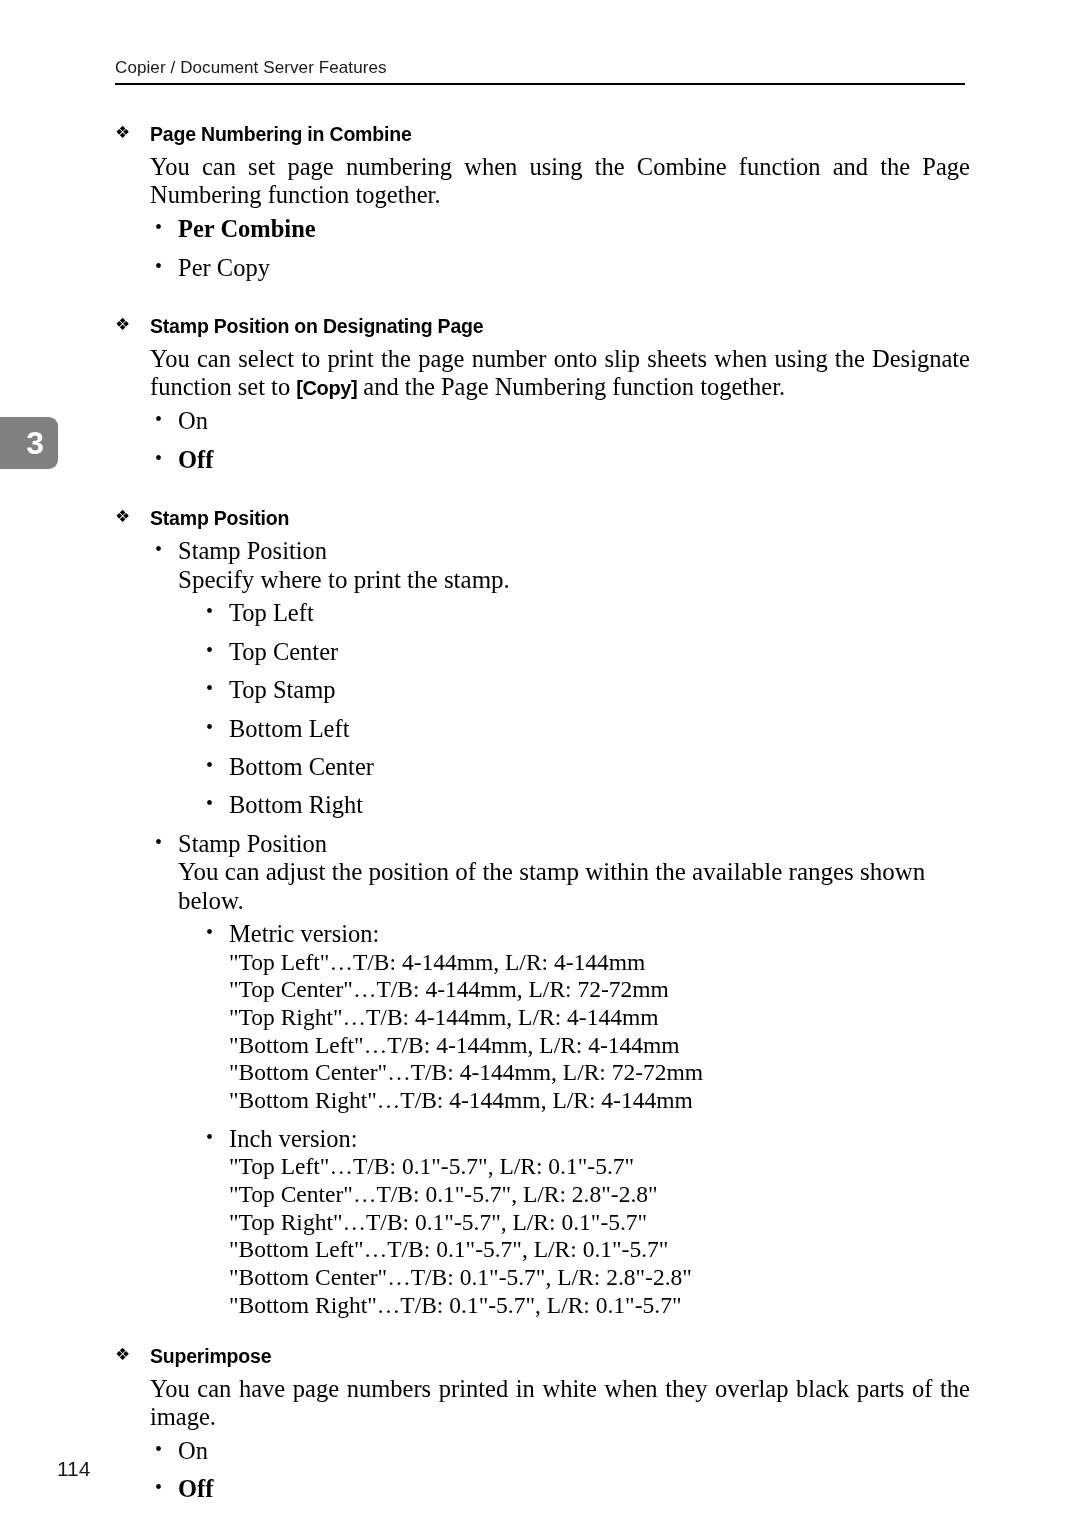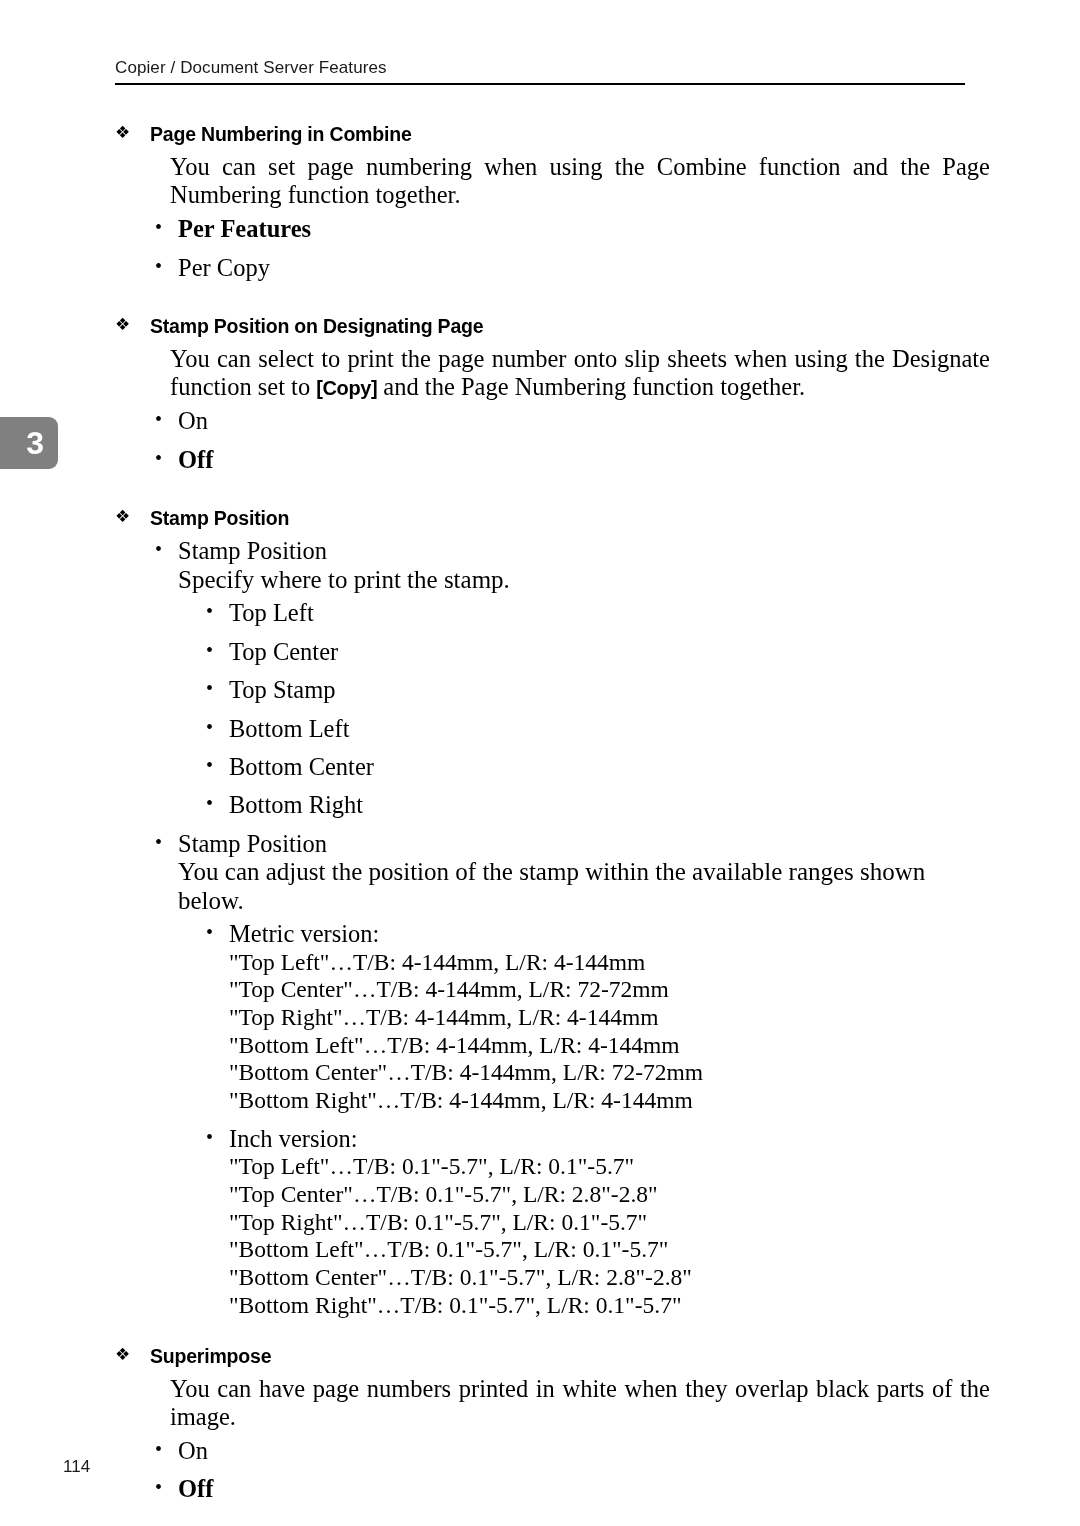--- a/index.html
+++ b/index.html
@@ -87,21 +87,21 @@
     position: absolute;
     left: 0;
     top: -1px;
     font-family: "DejaVu Sans", sans-serif;
     font-size: 17px;
     line-height: 1.35;
   }
 
   
   .para {
-    margin-left: 55px;
+    margin-left: 35px;
     font-size: 24.5px;
     line-height: 1.14;
     text-align: justify;
     text-justify: inter-word;
     width: 820px;
   }
   .para.nojust { text-align: left; }
   .keycap {
     font-family: "Liberation Sans", sans-serif;
     font-weight: bold;
@@ -140,24 +140,24 @@
     font-size: 23.5px;
     line-height: 1.18;
     white-space: nowrap;
   }
   .gap-md { height: 24px; }
   .gap-lg { height: 32px; }
 
   
   .folio {
     position: absolute;
-    left: 63px;
+    left: 57px;
     top: 1457px;
     font-family: "Liberation Sans", sans-serif;
-    font-size: 17px;
+    font-size: 21px;
     color: #1a1a1a;
   }
 </style>
 </head>
 <body>
 
 <div class="page">
 
   <div class="header">
     <div class="header-text">Copier / Document Server Features</div>
@@ -172,21 +172,21 @@
 
     <div class="section">
       <div class="sec-head">
         <span class="diamond">❖</span>
         <span>Page Numbering in Combine</span>
       </div>
       <div class="para">You can set page numbering when using the Combine function and the Page Numbering function together.</div>
       <ul class="lvl lvl1">
         <li class="bold">
           <span class="dot">•</span>
-          <span class="li-text">Per Features</span>
+          <span class="li-text">Per Combine</span>
         </li>
         <li>
           <span class="dot">•</span>
           <span class="li-text">Per Copy</span>
         </li>
       </ul>
     </div>
 
     <div class="gap-lg"></div>
 

